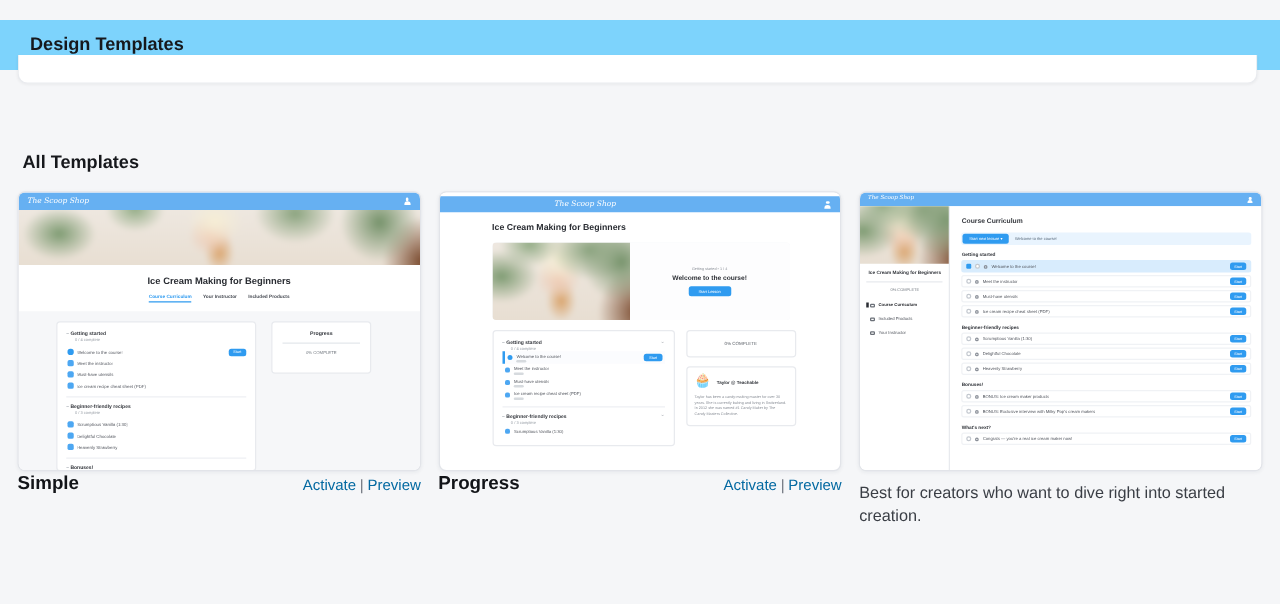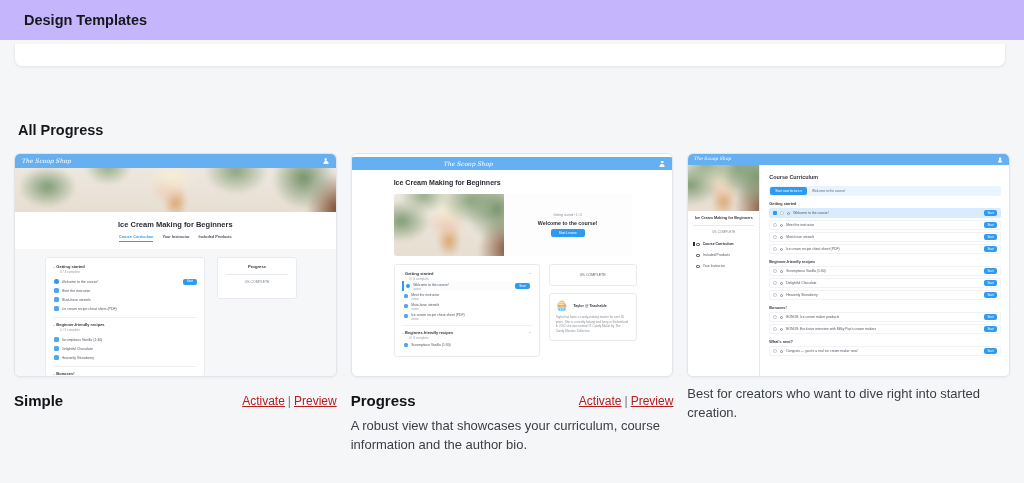--- a/index.html
+++ b/index.html
@@ -1,39 +1,39 @@
 <!DOCTYPE html>
 <html><head>
 <meta charset="utf-8">
 <style>
   * { box-sizing: border-box; margin: 0; padding: 0; }
   html,body { width:1024px; height:483px; }
   body { font-family:"Liberation Sans",sans-serif; background:#f5f6f8; color:#17191c; }
   #app { position:relative; width:1024px; height:483px; overflow:hidden; }
 
   
-  .top-header { position:absolute; top:0; left:0; right:0; height:40px; background:#c4b5fd; display:flex; align-items:center; padding-left:24px; }
+  .top-header { position:absolute; top:16px; left:0; right:0; height:40px; background:#7dd3fc; display:flex; align-items:center; padding-left:24px; }
   .page-title { font-size:14.5px; font-weight:bold; color:#16181c; }
 
   
   .white-strip { position:absolute; top:44px; left:14px; width:992px; height:23px; background:#fff; border:1px solid #e9ebef; border-top:none; border-radius:0 0 8px 8px; box-shadow:0 1px 2px rgba(30,34,48,.05); }
 
   .all-templates { position:absolute; top:122px; left:18px; font-size:14.5px; font-weight:bold; color:#16181c; }
 
   .cards-row { position:absolute; top:153px; left:14px; width:996px; display:flex; gap:14px; }
   .card { flex:1; min-width:0; }
 
   .thumb { height:224px; background:#fff; border:1px solid #e2e4e9; border-radius:6px; overflow:hidden; position:relative; box-shadow:0 1px 3px rgba(25,30,50,.05); }
 
   
-  .card-head { display:flex; align-items:center; margin-top:15px; }
+  .card-head { display:flex; align-items:flex-end; margin-top:1px; }
   .card-title { font-size:15px; font-weight:bold; color:#121418; }
   .badge { margin-left:8px; background:#ccd5f6; color:#2d3b8e; font-size:11.5px; font-weight:bold; padding:3px 11px; border-radius:12px; }
   .links { margin-left:auto; font-size:12px; color:#3e434d; white-space:nowrap; }
-  .links .lnk { color:#b91c1c; text-decoration:underline; cursor:pointer; }
+  .links .lnk { color:#0369a1; cursor:pointer; }
   .links .sep { color:#6e737d; margin:0 3px; }
   .desc { margin-top:8px; font-size:13px; line-height:1.45; color:#3a3e45; padding-right:4px; }
 
   
   .mini-nav { background:#66b0f2; display:flex; align-items:center; justify-content:space-between; padding:0 7px; }
   .mini-logo { font-family:"DejaVu Serif",serif; font-style:italic; color:#fff; font-size:6px; line-height:1; }
   .person-icon { position:relative; width:6px; height:6px; flex:0 0 auto; }
   .person-icon::before { content:""; position:absolute; top:0; left:50%; transform:translateX(-50%); width:2.6px; height:2.6px; border-radius:50%; background:#fff; }
   .person-icon::after { content:""; position:absolute; bottom:0; left:50%; transform:translateX(-50%); width:5px; height:2.8px; border-radius:3px 3px 0 0; background:#fff; }
   .photo { position:relative; overflow:hidden; }
@@ -138,21 +138,21 @@
 <body>
 
 <div id="app">
 
   <div class="top-header">
     <span class="page-title">Design Templates</span>
   </div>
 
   <div class="white-strip"></div>
 
-  <div class="all-templates">All Progress</div>
+  <div class="all-templates">All Templates</div>
 
   <div class="cards-row">
 
     <div class="card">
       <div class="thumb">
         <div class="mini-nav t1-nav">
           <span class="mini-logo">The Scoop Shop</span>
           <span class="person-icon"></span>
         </div>
         <div class="photo t1-hero">
@@ -311,21 +311,20 @@
             </div>
           </div>
         </div>
       </div>
       <div class="card-head">
         <span class="card-title">Progress</span>
         <span class="links">
           <span class="lnk">Activate</span><span class="sep">|</span><span class="lnk">Preview</span>
         </span>
       </div>
-      <div class="desc">A robust view that showcases your curriculum, course information and the author bio.</div>
     </div>
 
     <div class="card">
       <div class="thumb">
         <div class="mini-nav t3-nav">
           <span class="mini-logo">The Scoop Shop</span>
           <span class="person-icon"></span>
         </div>
         <div class="t3-wrap">
           <div class="t3-side">

